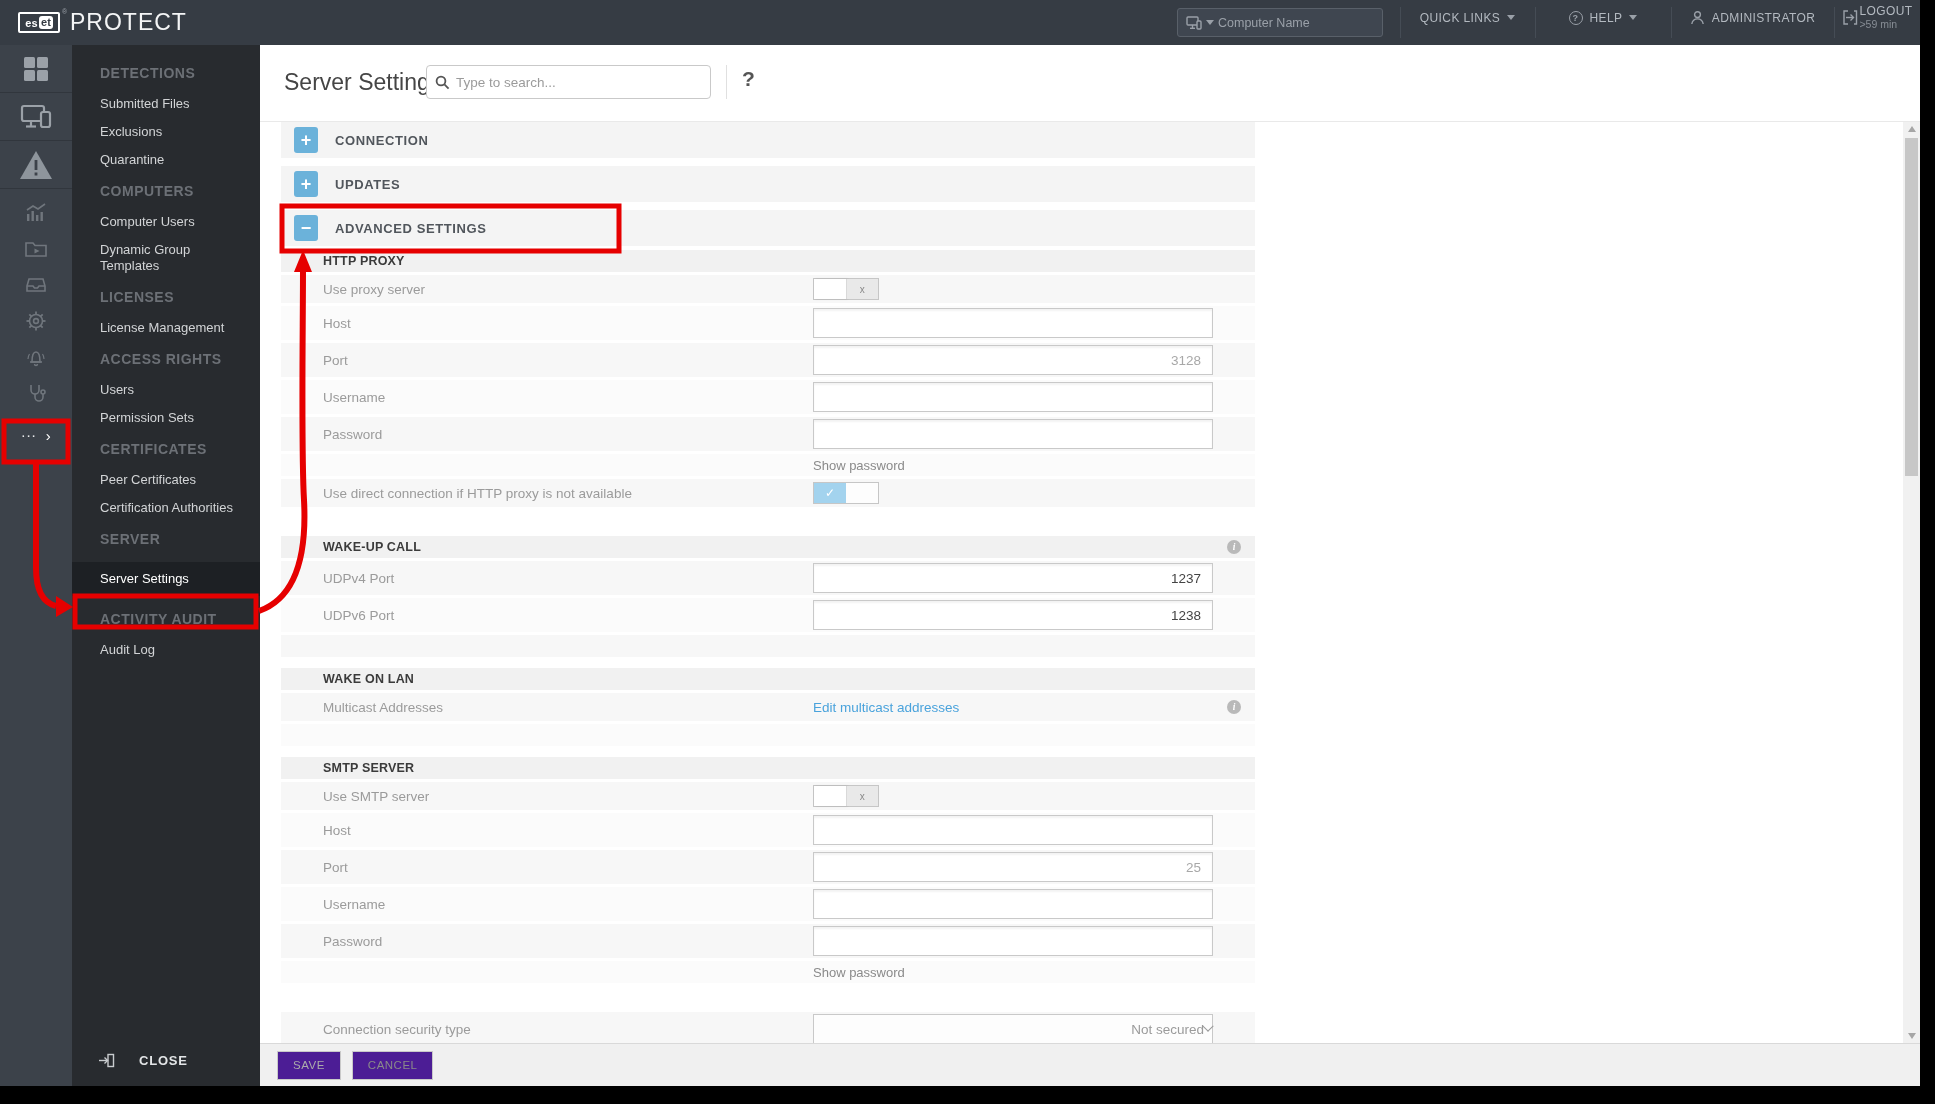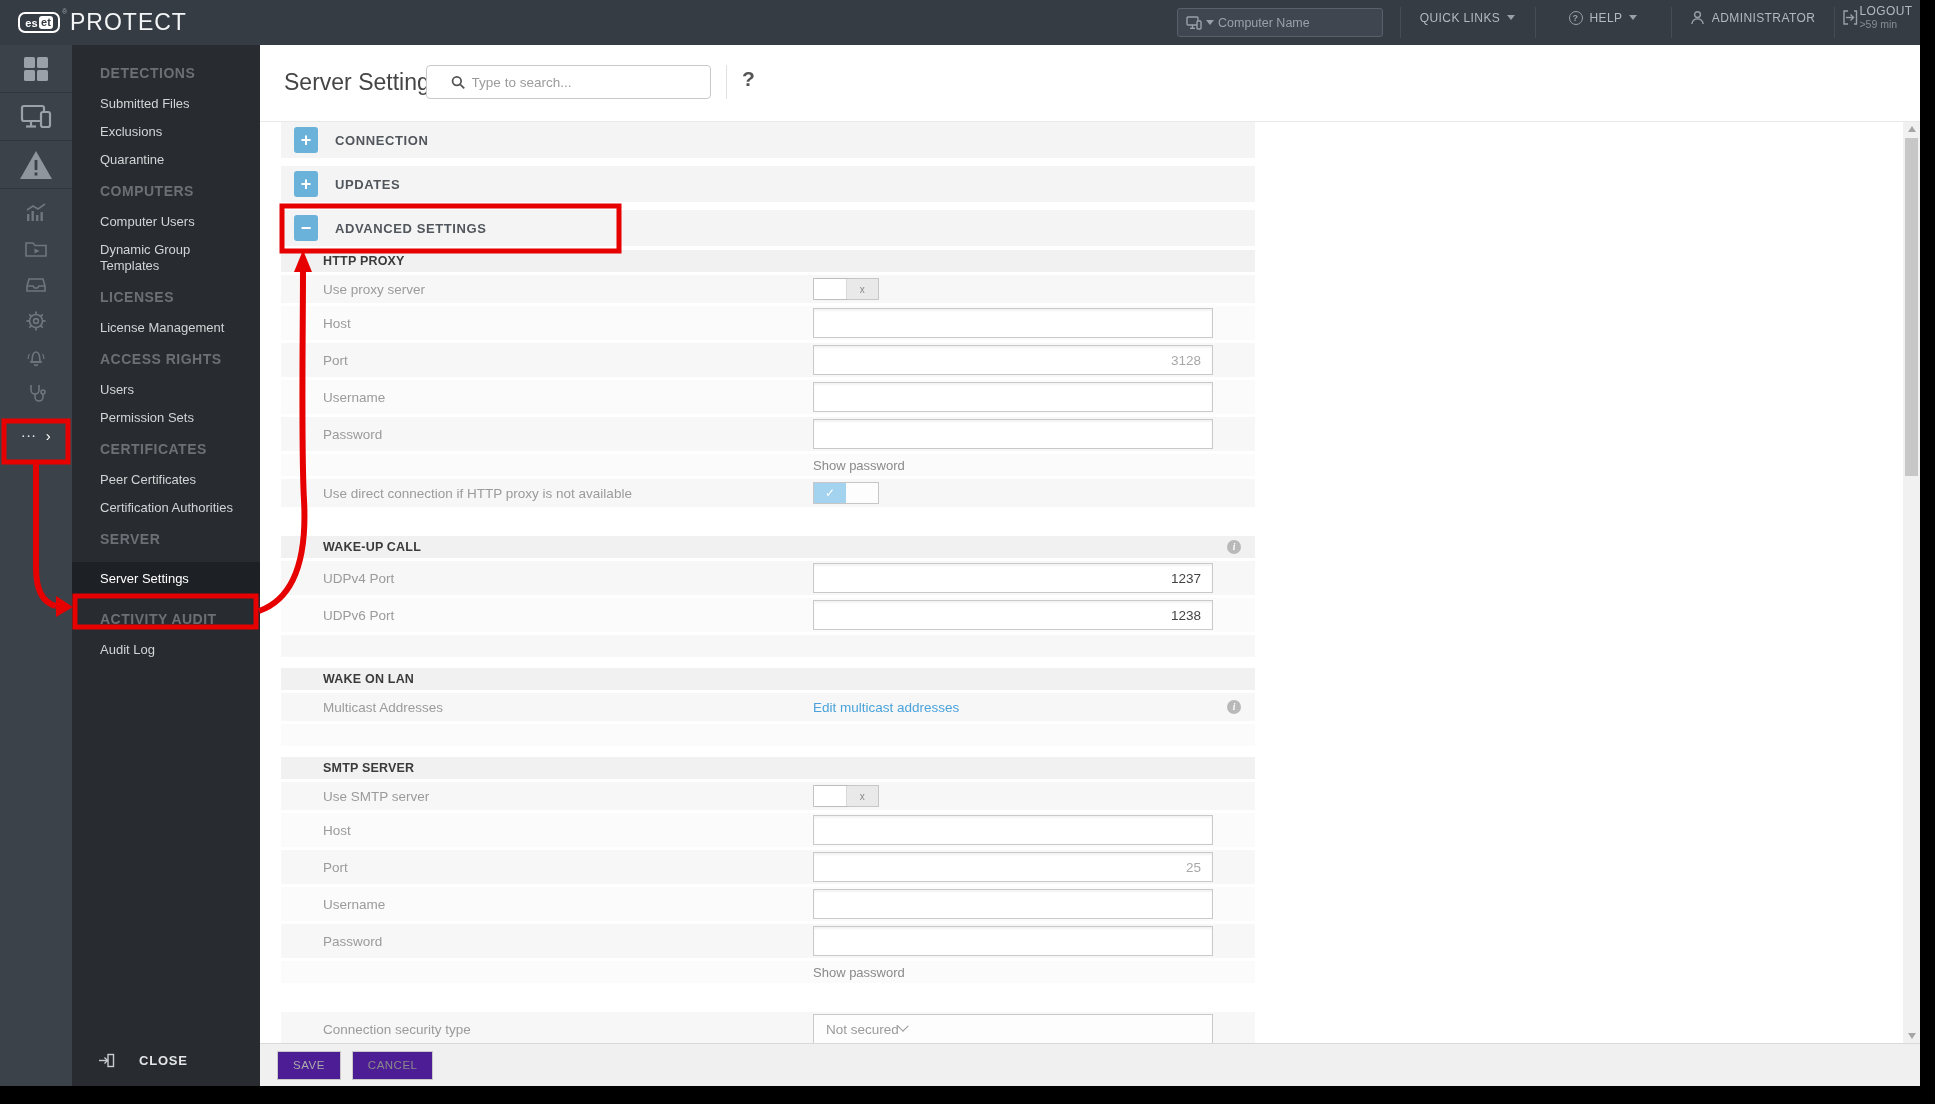--- a/index.html
+++ b/index.html
@@ -7,21 +7,21 @@
   body {
     background:#000;
     font-family:"Liberation Sans", sans-serif;
     position:relative;
     overflow:hidden;
   }
   .screen { position:absolute; left:0; top:0; width:1920px; height:1086px; background:#fff; overflow:hidden; }
 
   
   .topbar { position:absolute; left:0; top:0; width:1920px; height:45px; background:#363c44; }
-  .logo-pill { position:absolute; left:18px; top:12px; width:42px; height:21px; border:2px solid #fff; border-radius:7px;
+  .logo-pill { position:absolute; left:18px; top:12px; width:42px; height:21px; border:2px solid #fff; border-radius:2px;
     display:flex; align-items:center; justify-content:center; gap:1px; }
   .logo-es { color:#fff; font-weight:bold; font-size:11px; letter-spacing:.3px; }
   .logo-et { background:#fff; color:#363c44; font-weight:bold; font-size:11px; border-radius:3px; padding:0 2px; line-height:13px; }
   .logo-reg { position:absolute; left:62px; top:8px; color:#9aa0a7; font-size:7px; }
   .product-name { position:absolute; left:70px; top:9px; color:#f4f5f6; font-size:23px; font-weight:400; letter-spacing:1px; }
 
   .tb-search { position:absolute; left:1177px; top:8px; width:206px; height:29px; background:#3f4650; border:1px solid #596069;
     border-radius:3px; display:flex; align-items:center; padding:0 8px; gap:4px; }
   .tb-search input { background:transparent; border:none; outline:none; color:#cdd2d8; font-size:12.5px; width:130px;
     font-family:"Liberation Sans", sans-serif; }
@@ -53,21 +53,21 @@
   .nitem { color:#d2d4d6; font-size:13px; line-height:16px; padding-left:28px; padding-right:20px; margin-bottom:12px; cursor:default; }
   .nitem.active { background:#1d2024; color:#fff; padding-top:9px; padding-bottom:9px; margin-bottom:6px; }
   .close-row { position:absolute; bottom:18px; left:0; width:100%; display:flex; align-items:center; gap:24px; padding-left:26px;
     color:#e3e5e7; font-size:13px; font-weight:bold; letter-spacing:.8px; }
 
   
   .main { position:absolute; left:260px; top:45px; width:1660px; height:1041px; background:#fff; }
   .main-header { position:absolute; left:0; top:0; width:100%; height:77px; border-bottom:1px solid #e9e9e9; }
   .page-title { position:absolute; left:24px; top:24px; font-size:23px; color:#454545; }
   .main-search { position:absolute; left:166px; top:20px; width:285px; height:34px; border:1px solid #c9c9c9; border-radius:4px;
-    display:flex; align-items:center; padding:0 24px; gap:6px; background:#fff; }
+    display:flex; align-items:center; padding:0 8px; gap:6px; background:#fff; }
   .main-search input { border:none; outline:none; font-size:13.5px; color:#444; width:220px; font-family:"Liberation Sans", sans-serif; }
   .main-search input::placeholder { color:#9b9b9b; }
   .hdr-div { position:absolute; left:466px; top:20px; width:1px; height:34px; background:#e0e0e0; }
   .help-q { position:absolute; left:482px; top:22px; font-size:21px; font-weight:bold; color:#555; }
 
   .content { position:absolute; left:21px; top:77px; width:974px; height:921px; overflow:hidden; }
 
   .secrow { height:36px; background:#f4f4f4; display:flex; align-items:center; padding-left:13px; margin-bottom:8px; }
   .secrow.last { margin-bottom:4px; }
   .pmbtn { width:24px; height:26px; background:#6bb2da; border-radius:3px; color:#fff; font-size:18px; line-height:18px;
@@ -95,21 +95,21 @@
   .toggle.on .right { background:#fdfdfd; }
 
   .note { font-size:13px; color:#8a8a8a; }
   .link { font-size:13.5px; color:#4aa3dc; cursor:pointer; }
 
   .info-dot { position:absolute; right:14px; top:50%; transform:translateY(-50%); width:14px; height:14px; border-radius:50%;
     background:#b9b9b9; color:#fff; font-size:9.5px; font-weight:bold; display:flex; align-items:center; justify-content:center;
     font-family:"Liberation Serif", serif; font-style:italic; }
 
   .select { width:400px; height:30px; border:1px solid #c9c9c9; background:#fdfdfd; display:flex; align-items:center;
-    justify-content:flex-start; padding:0 12px; font-size:13.5px; color:#9b9b9b; }
+    justify-content:flex-end; padding:0 0; font-size:13.5px; color:#9b9b9b; }
   .chev { width:8px; height:8px; border-right:1.6px solid #999; border-bottom:1.6px solid #999; transform:rotate(45deg) translate(-2px,-2px); }
 
   .footer { position:absolute; left:0; bottom:0; width:100%; height:43px; background:#f0f0f0; border-top:1px solid #d9d9d9;
     display:flex; align-items:center; padding-left:17px; gap:11px; }
   .fbtn { height:29px; padding:0 15px; background:#4c1d95; border:1px solid #c9c9c9; font-size:11.5px; letter-spacing:.5px;
     font-family:"Liberation Sans", sans-serif; }
   .fbtn.save { color:#ababab; }
   .fbtn.cancel { color:#8a8a8a; }
 
   

